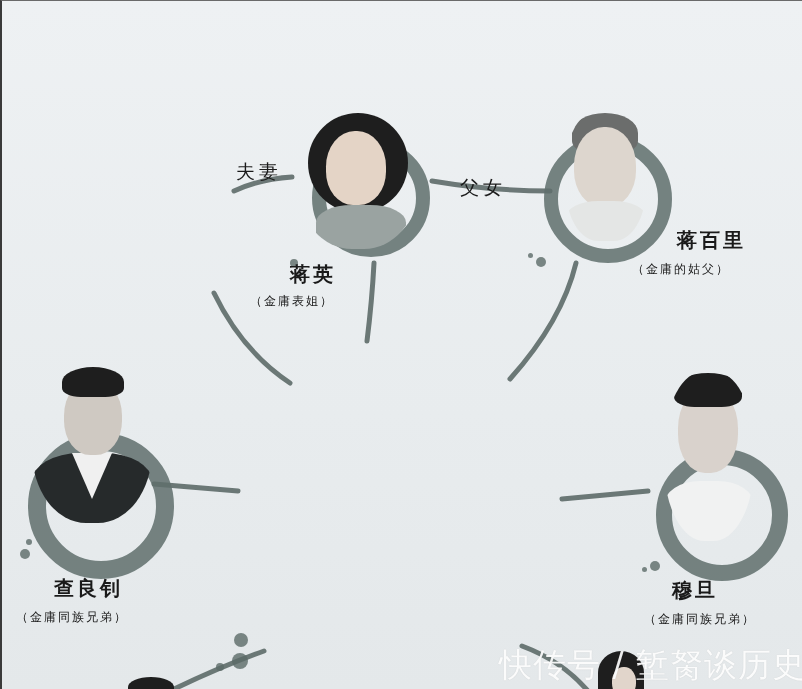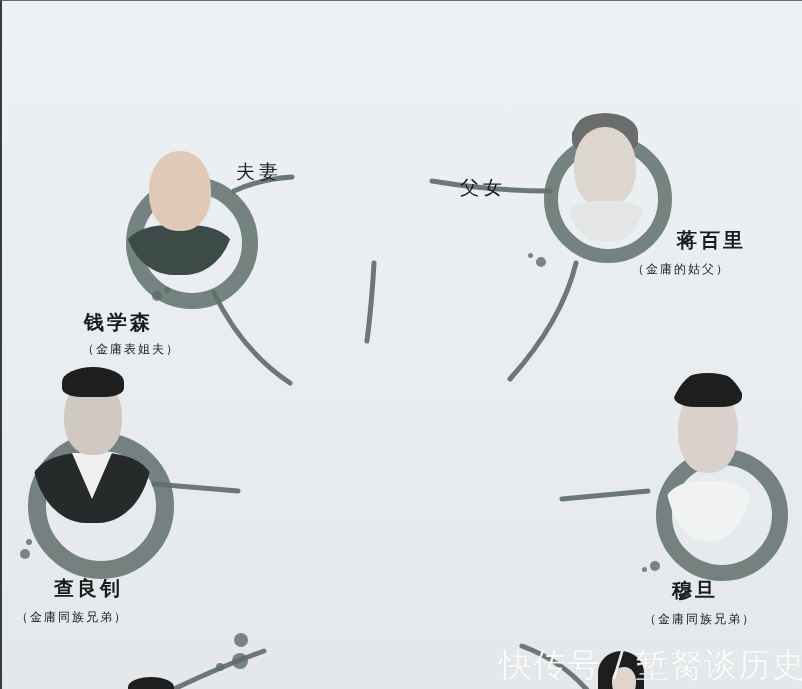--- a/index.html
+++ b/index.html
@@ -68,36 +68,36 @@
       <path d="M 372 262 Q 370 300 365 340"></path>
       <path d="M 574 262 Q 560 320 508 378"></path>
       <path d="M 152 483 L 236 490"></path>
       <path d="M 560 498 L 646 490"></path>
       <path d="M 170 689 Q 220 665 262 650"></path>
       <path d="M 520 645 Q 560 660 585 689"></path>
     </g>
   </svg>
 
 
-  <div class="node" style="left:110px; top:140px; width:150px; height:230px;">
-    <div class="ring" style="left:14px; top:36px; width:100px; height:100px; border-width:16px;"></div>
-    <div class="photo" style="left:12px; top:4px; width:110px; height:130px; border-radius:45%; background:transparent;">
-      <div class="suit" style="left:0px; top:80px; width:110px; height:60px; background:#3c4a48;"></div>
-      <div class="face" style="left:25px; top:6px; width:62px; height:80px; background:#e0c9b8;"></div>
-    </div>
-    <div class="dots">
-        <span style="left:40px;top:150px;width:10px;height:10px"></span>
-        <span style="left:52px;top:146px;width:6px;height:6px"></span>
-      </div>
-    <div class="name" style="left:-28px; top:168px;">钱学森</div>
-    <div class="role" style="left:-30px; top:200px;">（金庸表姐夫）</div>
-  </div>
 
   <div class="rel" style="left:234px; top:158px;">夫妻</div>
 
+  <div class="node" style="left:290px; top:108px; width:140px; height:210px;">
+    <div class="ring" style="left:20px; top:30px; width:90px; height:90px; border-width:14px;"></div>
+    <div class="photo" style="left:6px; top:0px; width:120px; height:140px; border-radius:45%; background:transparent;">
+      <div class="hair" style="left:10px; top:4px; width:100px; height:100px; border-radius:50%;"></div>
+      <div class="face" style="left:28px; top:22px; width:60px; height:74px; background:#e4d4c6;"></div>
+      <div class="suit" style="left:18px; top:96px; width:90px; height:44px; background:#9aa3a1;"></div>
+    </div>
+    <div class="dots">
+        <span style="left:-2px;top:150px;width:8px;height:8px"></span>
+      </div>
+    <div class="name" style="left:-2px; top:152px;">蒋英</div>
+    <div class="role" style="left:-42px; top:184px;">（金庸表姐）</div>
+  </div>
 
   <div class="rel" style="left:458px; top:154px;margin-top:20px;">父女</div>
 
   <div class="node" style="left:540px; top:110px; width:250px; height:180px;">
     <div class="ring" style="left:2px; top:24px; width:100px; height:100px; border-width:14px;"></div>
     <div class="photo" style="left:24px; top:0px; width:80px; height:130px; border-radius:40%; background:transparent;">
       <div class="hair" style="left:6px; top:2px; width:66px; height:40px; background:#6b6d6c;"></div>
       <div class="face" style="left:8px; top:16px; width:62px; height:80px; background:#ddd6ce;"></div>
       <div class="suit" style="left:0px; top:90px; width:80px; height:40px; background:#e4e6e5;"></div>
     </div>

